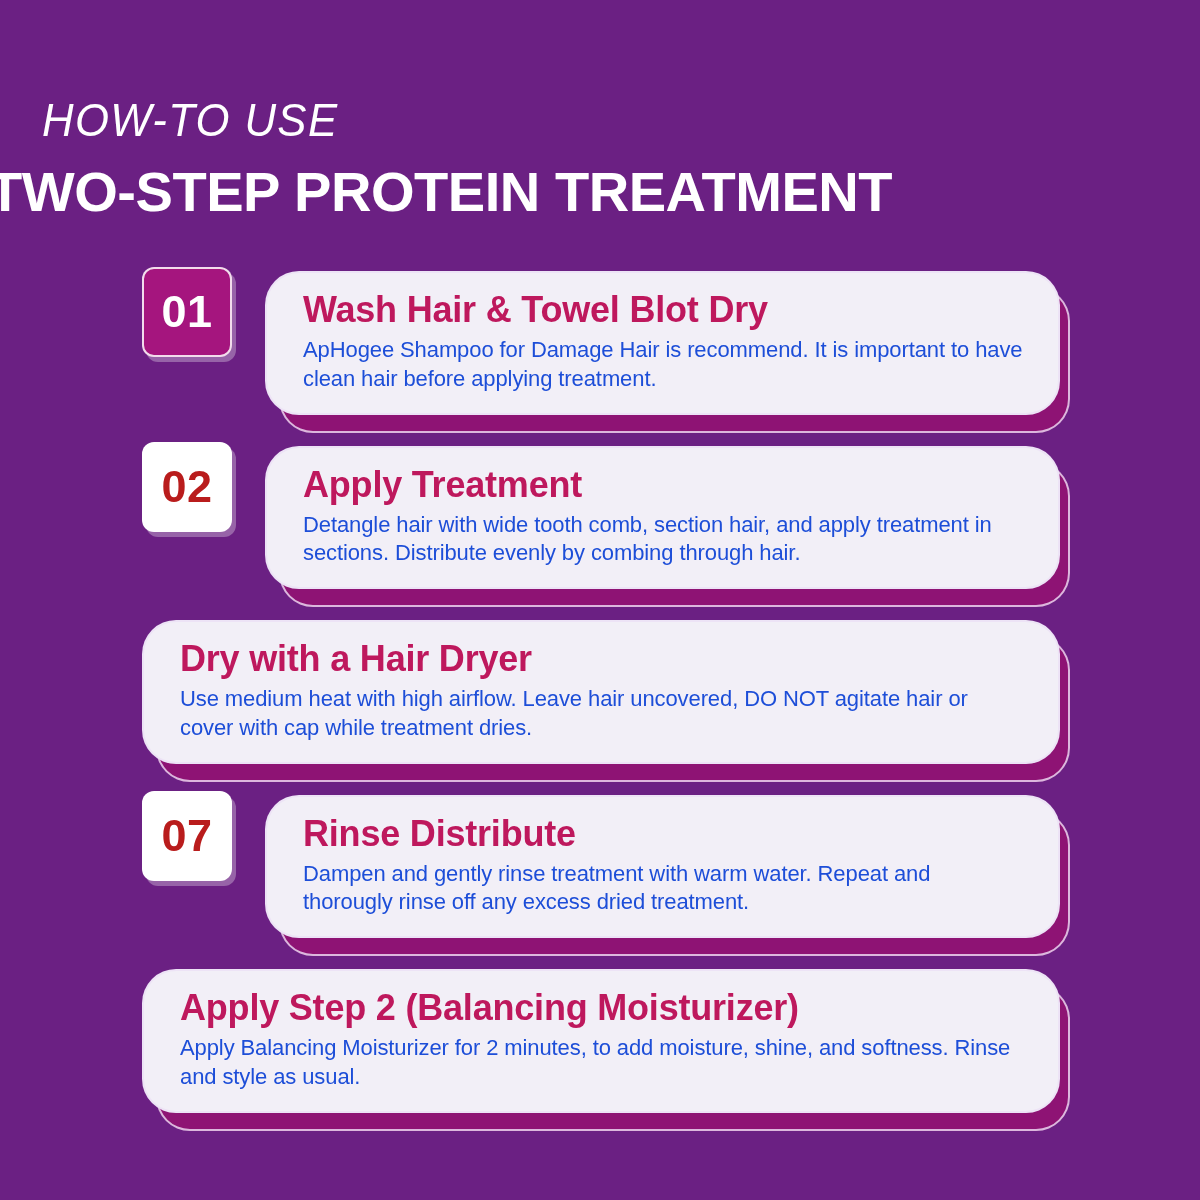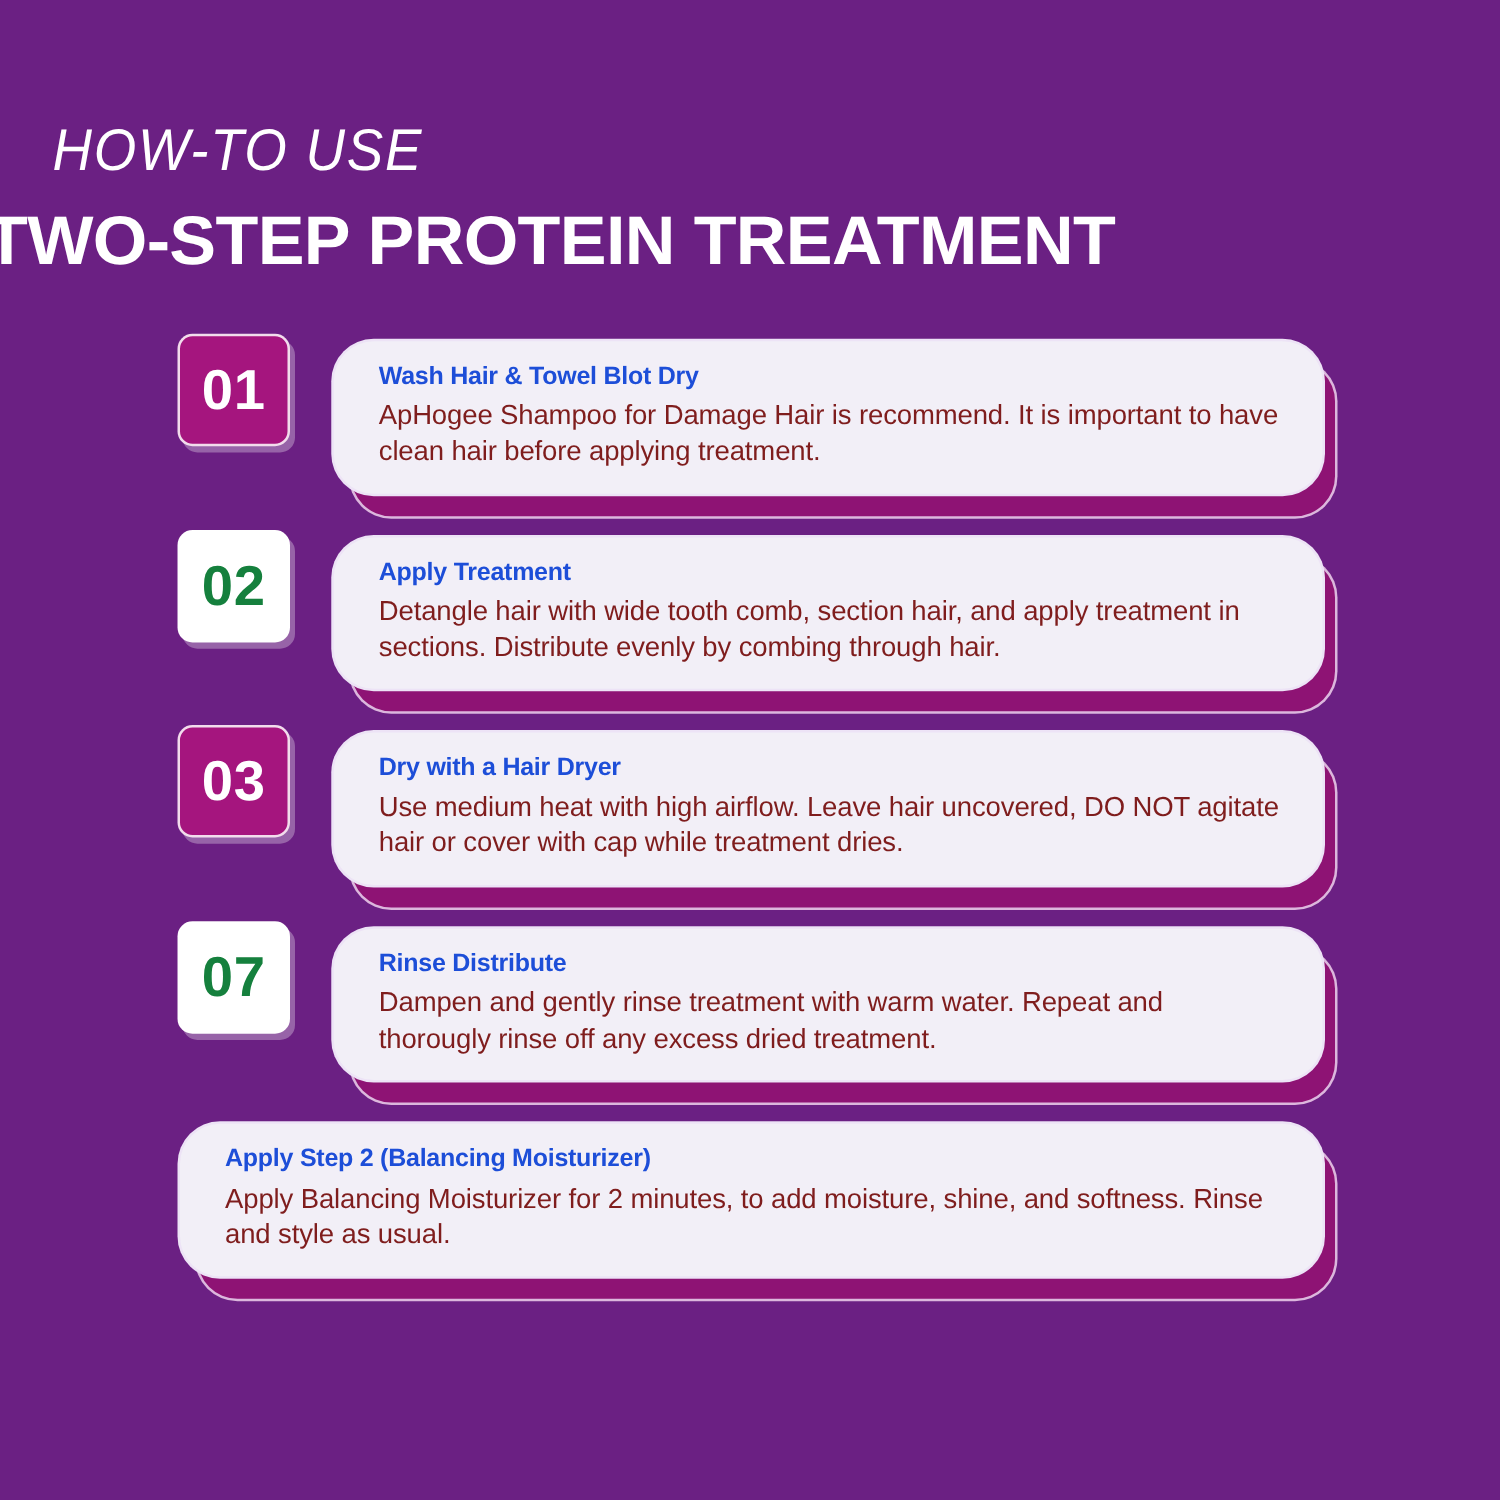--- a/index.html
+++ b/index.html
@@ -84,21 +84,21 @@
     box-sizing: border-box;
     border: 2px solid rgba(255,255,255,0.85);
     box-shadow: 4px 5px 0 0 rgba(255,255,255,0.30);
   }
   .badge.filled {
     background: #A5157E;
     color: #FFFFFF;
   }
   .badge.hollow {
     background: #FFFFFF;
-    color: #15803d;
+    color: #b91c1c;
     border-color: rgba(255,255,255,0.9);
   }
 
   
   .card-wrap {
     position: relative;
     flex: 1 1 auto;
     margin-top: 4px;
   }
   
@@ -118,31 +118,31 @@
     position: relative;
     z-index: 1;
     background: #F2EFF7;
     border: 2px solid rgba(236,226,246,0.95);
     border-radius: 34px;
     padding: 17px 34px 19px 36px;
     box-sizing: border-box;
     min-height: 118px;
   }
   .card-title {
-    font-size: 20px;
+    font-size: 36px;
     font-weight: 700;
-    color: #1d4ed8;
+    color: #be185d;
     line-height: 1.12;
     margin: 0 0 6px 0;
     letter-spacing: -0.2px;
   }
   .card-body {
     font-size: 22px;
     font-weight: 400;
-    color: #7f1d1d;
+    color: #1d4ed8;
     line-height: 1.30;
     margin: 0;
     letter-spacing: -0.1px;
   }
 </style>
 </head>
 <body>
 
 <div class="poster">
 
@@ -171,23 +171,20 @@
       </div>
       <div class="card-wrap">
         <div class="card">
           <div class="card-title">Apply Treatment</div>
           <div class="card-body">Detangle hair with wide tooth comb, section hair, and apply treatment in sections. Distribute evenly by combing through hair.</div>
         </div>
       </div>
     </div>
 
     <div class="step">
-      <div class="badge-wrap">
-        <div class="badge filled">03</div>
-      </div>
       <div class="card-wrap">
         <div class="card">
           <div class="card-title">Dry with a Hair Dryer</div>
           <div class="card-body">Use medium heat with high airflow. Leave hair uncovered, DO NOT agitate hair or cover with cap while treatment dries.</div>
         </div>
       </div>
     </div>
 
     <div class="step">
       <div class="badge-wrap">

